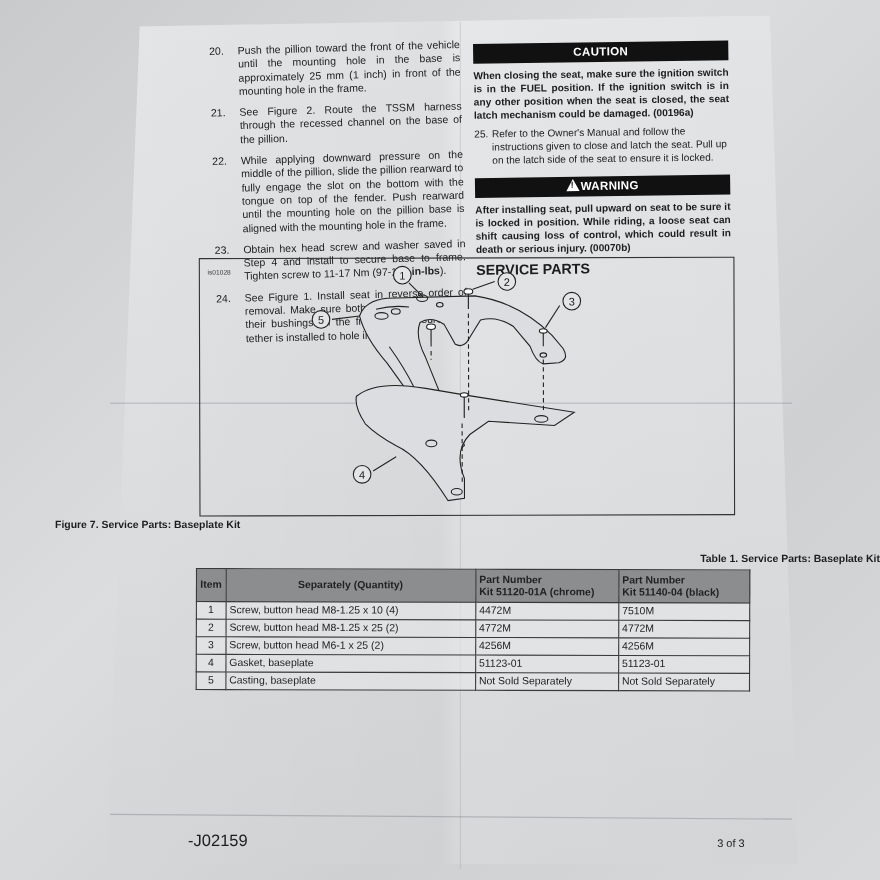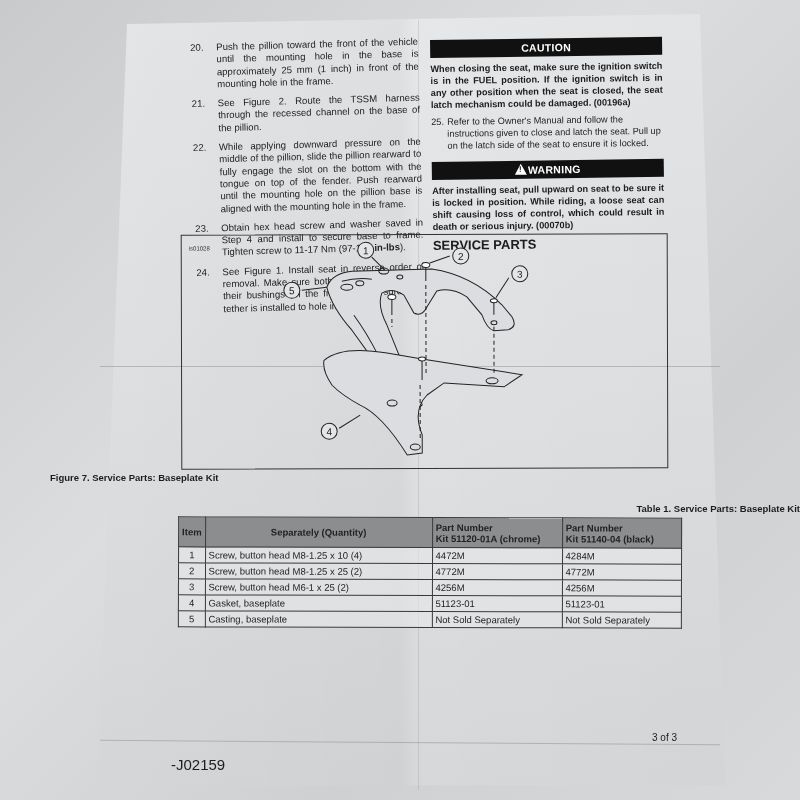--- a/index.html
+++ b/index.html
@@ -45,21 +45,21 @@
   .table-title { position:absolute; left:0; width:800px; top:503px; text-align:right; font-size:9.5px; font-weight:bold; padding-left:50px; box-sizing:border-box; }
   table.parts { position:absolute; left:178px; top:517px; width:504px; border-collapse:collapse; font-size:9.5px; transform: rotate(0.15deg); }
   table.parts th { background:#8c8d8f; color:#222; font-weight:bold; border:1px solid #3a3a3a; text-align:left; padding:1px 3px; height:27px; vertical-align:middle; line-height:11px; }
   table.parts th.c { text-align:center; }
   table.parts td { border:1px solid #3a3a3a; padding:1px 3px; height:13px; line-height:13px; background:rgba(230,231,233,0.6); }
   table.parts td.item { text-align:center; width:17px; }
   .col-desc { width:220px; }
   .col-pn1 { width:123px; }
 
   .footer-left { position:absolute; left:171px; top:756px; font-size:15px; }
-  .footer-right { position:absolute; left:652px; top:732px; font-size:10px; }
+  .footer-right { position:absolute; left:652px; top:762px; font-size:10px; }
 </style>
 </head>
 <body>
 
 <div class="paper"></div>
 <div class="paper-shade"></div>
 <div class="fold-h" style="top:366px;"></div>
 <div class="fold-h" style="top:742px; transform:rotate(0.4deg);"></div>
 <div class="fold-v"></div>
 
@@ -169,21 +169,21 @@
       <th class="c col-desc">Separately (Quantity)</th>
       <th class="col-pn1"><span>Part Number</span><br><span>Kit 51120-01A (chrome)</span></th>
       <th><span>Part Number</span><br><span>Kit 51140-04 (black)</span></th>
     </tr>
   </thead>
   <tbody>
     <tr>
       <td class="item">1</td>
       <td>Screw, button head M8-1.25 x 10 (4)</td>
       <td>4472M</td>
-      <td>4284M</td>
+      <td>7510M</td>
     </tr>
     <tr>
       <td class="item">2</td>
       <td>Screw, button head M8-1.25 x 25 (2)</td>
       <td>4772M</td>
       <td>4772M</td>
     </tr>
     <tr>
       <td class="item">3</td>
       <td>Screw, button head M6-1 x 25 (2)</td>

